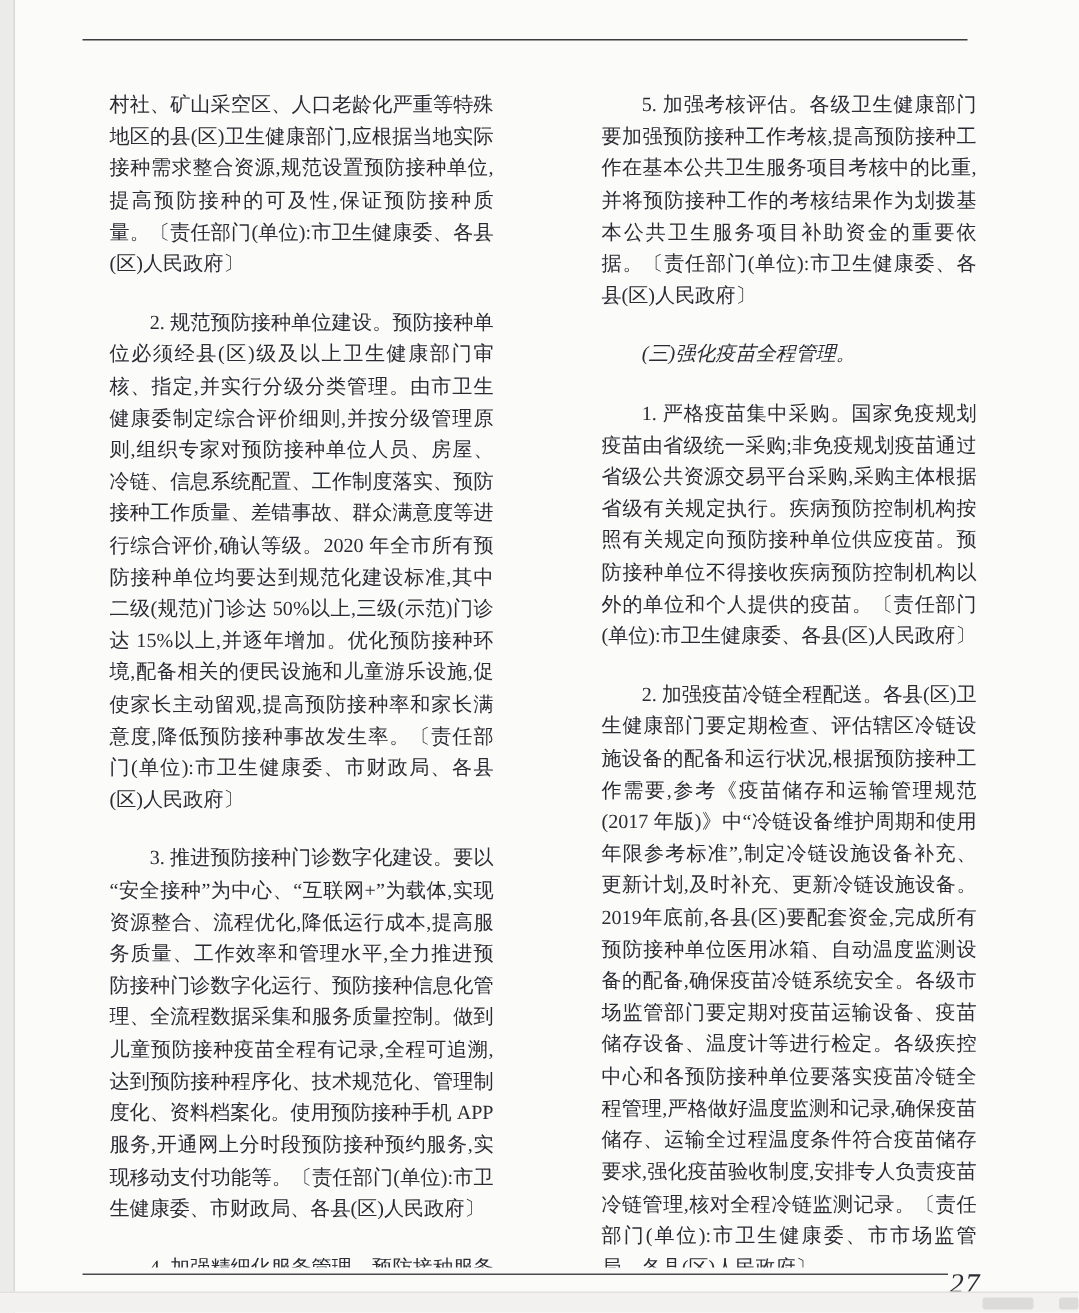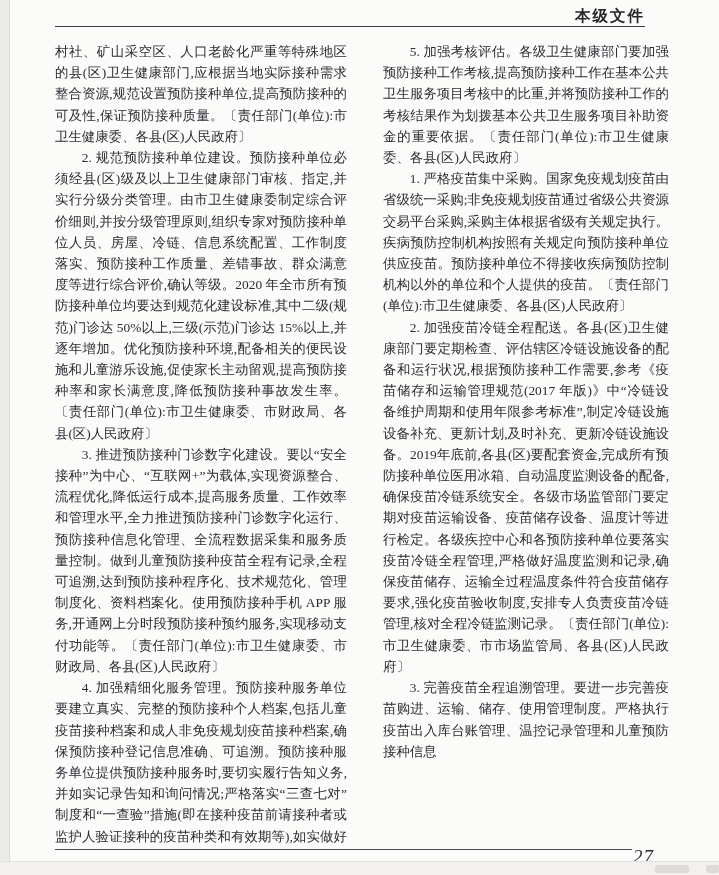--- a/index.html
+++ b/index.html
@@ -48,21 +48,21 @@
     position: absolute; top: 41px; left: 0; width: 719px; height: 806px;
   }
   .col {
     position: absolute; top: 0; height: 804px; overflow: hidden;
     font-size: 13.4px; line-height: 21.2px;
     text-align: justify;
     color: #2b2b33;
   }
   .col-left  { left: 55px;  width: 292px; }
   .col-right { left: 383px; width: 286px; }
-  .para { margin: 0; }
+  .para { margin: 18px; }
   .para.indent { text-indent: 2em; }
   .para.kai { font-style: italic; }
 
   
   .footer-rule {
     position: absolute; top: 849px; left: 55px; width: 577px; height: 0;
     border-top: 1.2px solid #4a4a4e;
   }
   .page-number {
     position: absolute; top: 846px; left: 633px; width: 36px;
@@ -71,32 +71,32 @@
     text-decoration: underline;
   }
 </style>
 </head>
 <body>
 
 <div class="page">
 
   <div class="scan-edge-left"></div>
 
-  <div class="header-label">本级文件</div>
   <div class="header-rule"></div>
 
   <main class="content">
     <section class="col col-left" id="col-left">
         <p class="para">村社、矿山采空区、人口老龄化严重等特殊地区的县(区)卫生健康部门,应根据当地实际接种需求整合资源,规范设置预防接种单位,提高预防接种的可及性,保证预防接种质量。〔责任部门(单位):市卫生健康委、各县(区)人民政府〕</p>
         <p class="para indent">2. 规范预防接种单位建设。预防接种单位必须经县(区)级及以上卫生健康部门审核、指定,并实行分级分类管理。由市卫生健康委制定综合评价细则,并按分级管理原则,组织专家对预防接种单位人员、房屋、冷链、信息系统配置、工作制度落实、预防接种工作质量、差错事故、群众满意度等进行综合评价,确认等级。2020 年全市所有预防接种单位均要达到规范化建设标准,其中二级(规范)门诊达 50%以上,三级(示范)门诊达 15%以上,并逐年增加。优化预防接种环境,配备相关的便民设施和儿童游乐设施,促使家长主动留观,提高预防接种率和家长满意度,降低预防接种事故发生率。〔责任部门(单位):市卫生健康委、市财政局、各县(区)人民政府〕</p>
         <p class="para indent">3. 推进预防接种门诊数字化建设。要以“安全接种”为中心、“互联网+”为载体,实现资源整合、流程优化,降低运行成本,提高服务质量、工作效率和管理水平,全力推进预防接种门诊数字化运行、预防接种信息化管理、全流程数据采集和服务质量控制。做到儿童预防接种疫苗全程有记录,全程可追溯,达到预防接种程序化、技术规范化、管理制度化、资料档案化。使用预防接种手机 APP 服务,开通网上分时段预防接种预约服务,实现移动支付功能等。〔责任部门(单位):市卫生健康委、市财政局、各县(区)人民政府〕</p>
         <p class="para indent">4. 加强精细化服务管理。预防接种服务单位要建立真实、完整的预防接种个人档案,包括儿童疫苗接种档案和成人非免疫规划疫苗接种档案,确保预防接种登记信息准确、可追溯。预防接种服务单位提供预防接种服务时,要切实履行告知义务,并如实记录告知和询问情况;严格落实“三查七对”制度和“一查验”措施(即在接种疫苗前请接种者或监护人验证接种的疫苗种类和有效期等),如实做好核对查验记录。预防接种单位接种免疫规划疫苗不得收</p>
       </section>
     <section class="col col-right" id="col-right">
         <p class="para indent">5. 加强考核评估。各级卫生健康部门要加强预防接种工作考核,提高预防接种工作在基本公共卫生服务项目考核中的比重,并将预防接种工作的考核结果作为划拨基本公共卫生服务项目补助资金的重要依据。〔责任部门(单位):市卫生健康委、各县(区)人民政府〕</p>
+        <p class="para indent kai">(三)强化疫苗全程管理。</p>
         <p class="para indent">1. 严格疫苗集中采购。国家免疫规划疫苗由省级统一采购;非免疫规划疫苗通过省级公共资源交易平台采购,采购主体根据省级有关规定执行。疾病预防控制机构按照有关规定向预防接种单位供应疫苗。预防接种单位不得接收疾病预防控制机构以外的单位和个人提供的疫苗。〔责任部门(单位):市卫生健康委、各县(区)人民政府〕</p>
         <p class="para indent">2. 加强疫苗冷链全程配送。各县(区)卫生健康部门要定期检查、评估辖区冷链设施设备的配备和运行状况,根据预防接种工作需要,参考《疫苗储存和运输管理规范(2017 年版)》中“冷链设备维护周期和使用年限参考标准”,制定冷链设施设备补充、更新计划,及时补充、更新冷链设施设备。2019年底前,各县(区)要配套资金,完成所有预防接种单位医用冰箱、自动温度监测设备的配备,确保疫苗冷链系统安全。各级市场监管部门要定期对疫苗运输设备、疫苗储存设备、温度计等进行检定。各级疾控中心和各预防接种单位要落实疫苗冷链全程管理,严格做好温度监测和记录,确保疫苗储存、运输全过程温度条件符合疫苗储存要求,强化疫苗验收制度,安排专人负责疫苗冷链管理,核对全程冷链监测记录。〔责任部门(单位):市卫生健康委、市市场监管局、各县(区)人民政府〕</p>
         <p class="para indent">3. 完善疫苗全程追溯管理。要进一步完善疫苗购进、运输、储存、使用管理制度。严格执行疫苗出入库台账管理、温控记录管理和儿童预防接种信息</p>
       </section>
   </main>
 
   <div class="footer-rule"></div>
   <div class="page-number">27</div>
 
   <div class="scan-edge-bottom">

